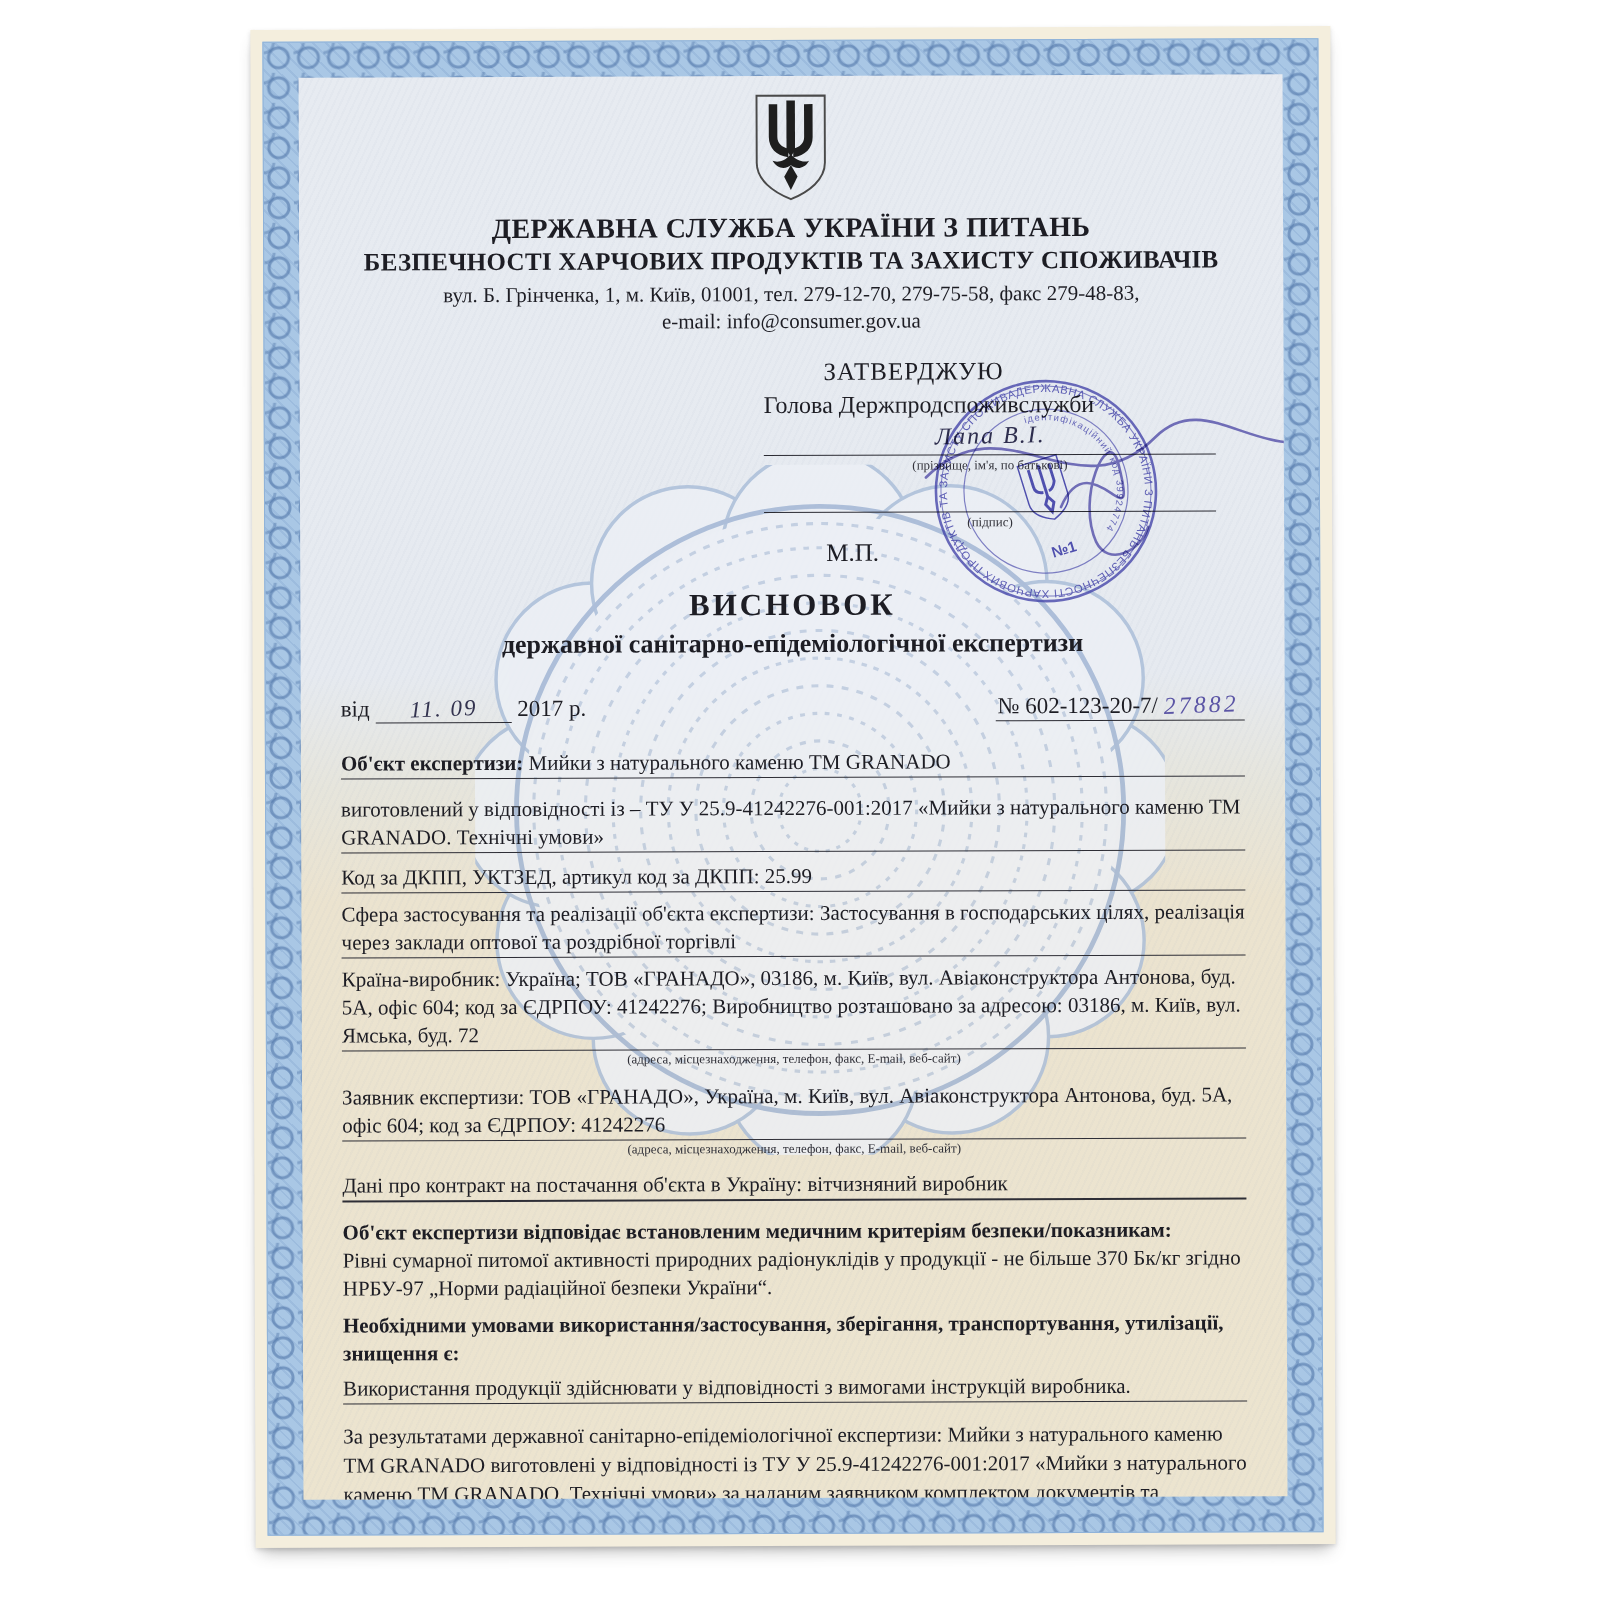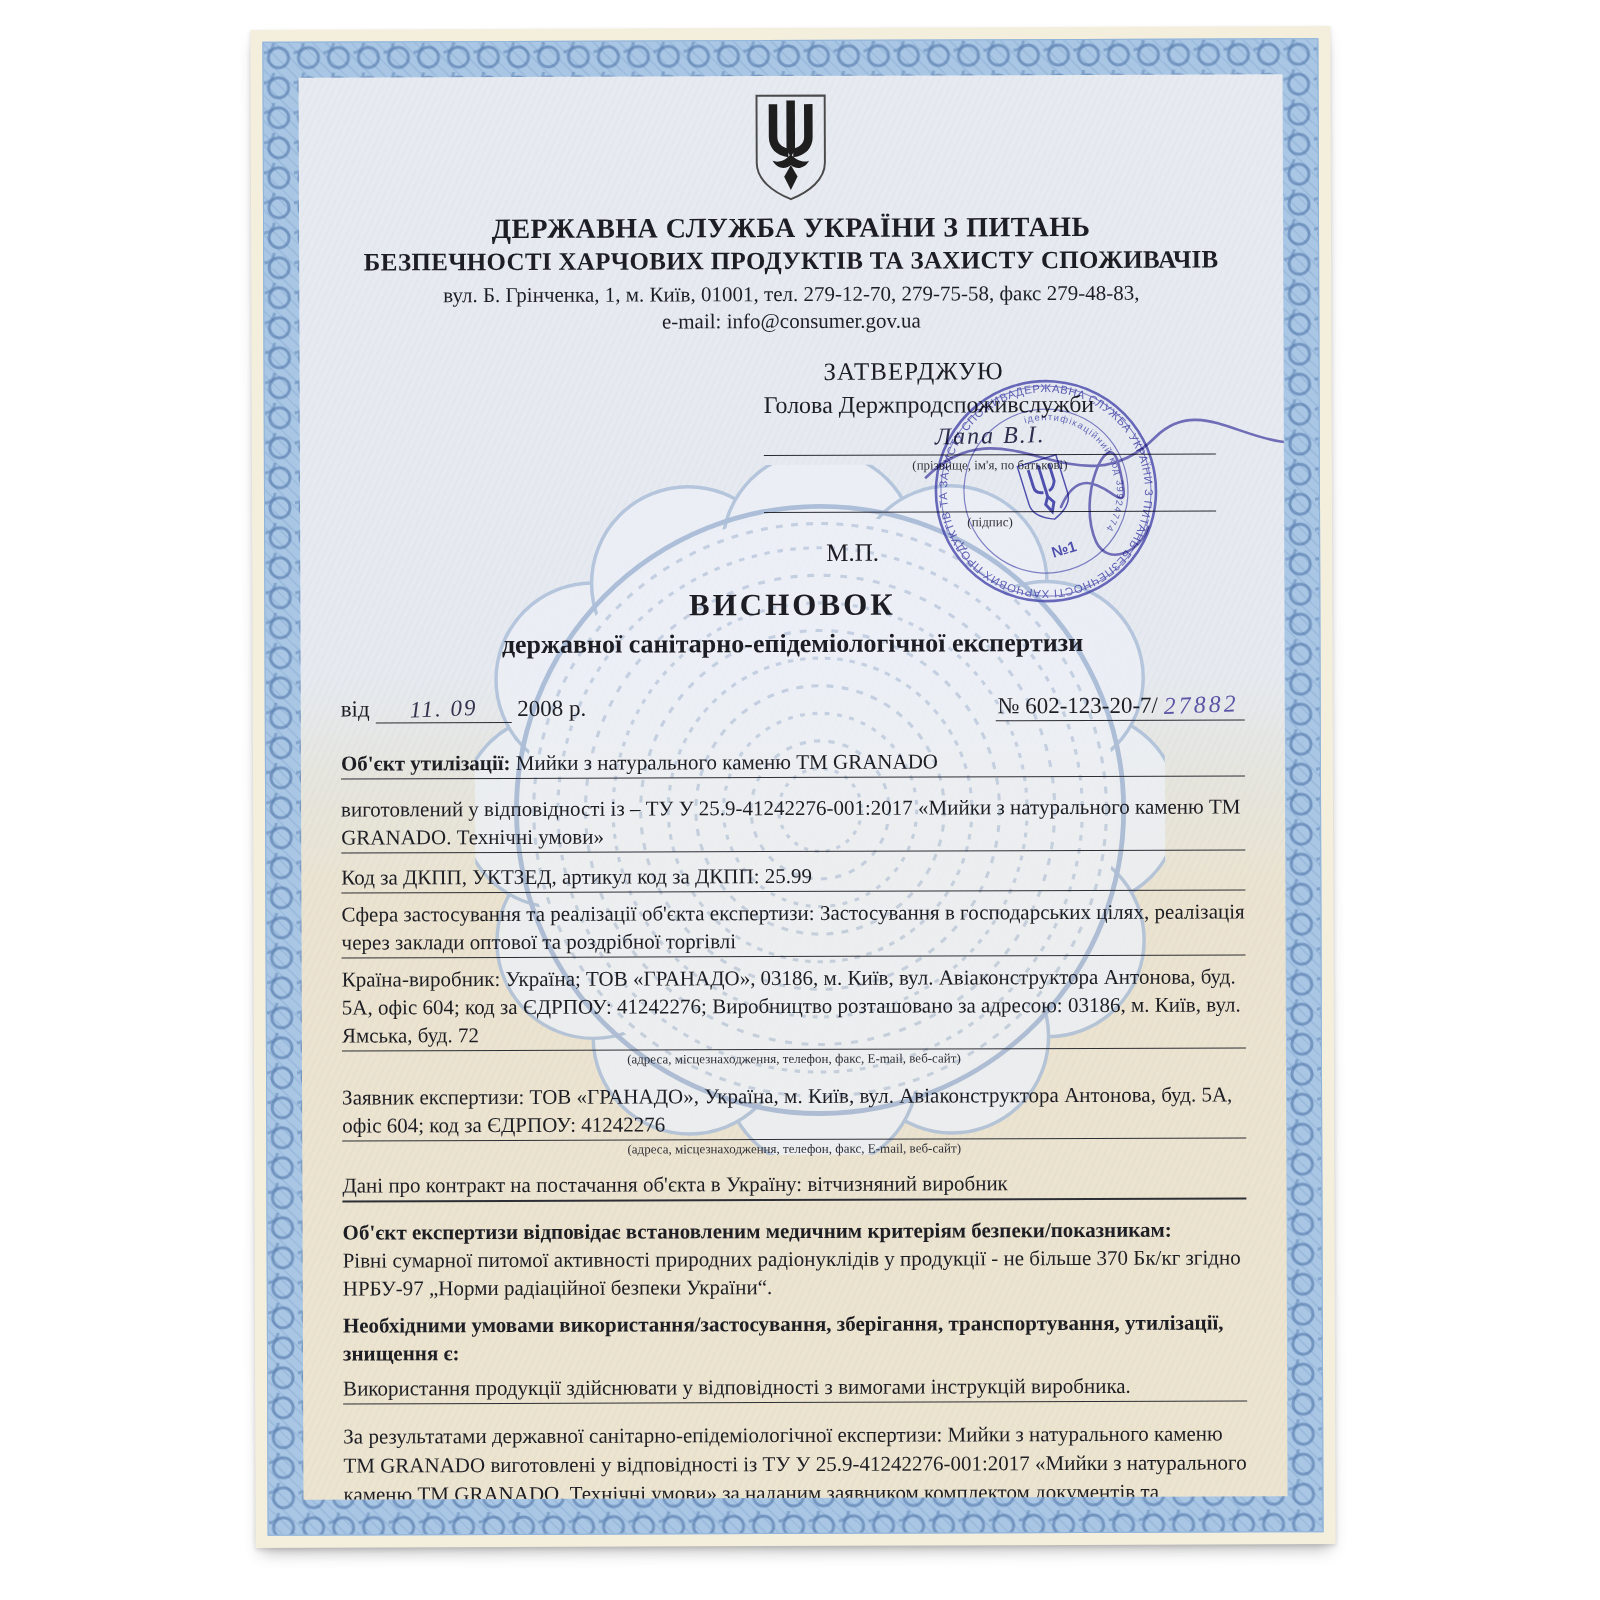--- a/index.html
+++ b/index.html
@@ -199,30 +199,30 @@
           </g>
         </svg>
 
         <div class="title">ВИСНОВОК</div>
         <div class="subtitle">державної санітарно-епідеміологічної експертизи</div>
 
         <div class="meta">
           <div>
             <span>від</span>
             <span class="date-slot"><span class="hand dateh">11. 09</span></span>
-            <span>2008 р.</span>
+            <span>2017 р.</span>
           </div>
           <div class="num-group">
             <span>№ 602-123-20-7/</span>
             <span class="hand numh">27882</span>
           </div>
         </div>
 
         <div class="field f-object">
-          <b class="lbl">Об'єкт утилізації:</b><span> Мийки з натурального каменю TM GRANADO</span>
+          <b class="lbl">Об'єкт експертизи:</b><span> Мийки з натурального каменю TM GRANADO</span>
         </div>
 
         <div class="field f-made">виготовлений у відповідності із  –  ТУ У 25.9-41242276-001:2017 «Мийки з натурального каменю TM GRANADO. Технічні умови»</div>
 
         <div class="field f-code">Код за ДКПП, УКТЗЕД, артикул  код за ДКПП: 25.99</div>
 
         <div class="field f-scope">Сфера застосування та реалізації об'єкта експертизи:  Застосування в господарських цілях, реалізація через заклади оптової та роздрібної торгівлі</div>
 
         <div class="field f-producer">Країна-виробник:  Україна; ТОВ «ГРАНАДО», 03186, м. Київ, вул.  Авіаконструктора Антонова, буд. 5А, офіс 604; код за ЄДРПОУ: 41242276; Виробництво розташовано за адресою: 03186,  м. Київ, вул.  Ямська, буд. 72</div>
         <div class="smallcap">(адреса, місцезнаходження, телефон, факс, E-mail, веб-сайт)</div>

